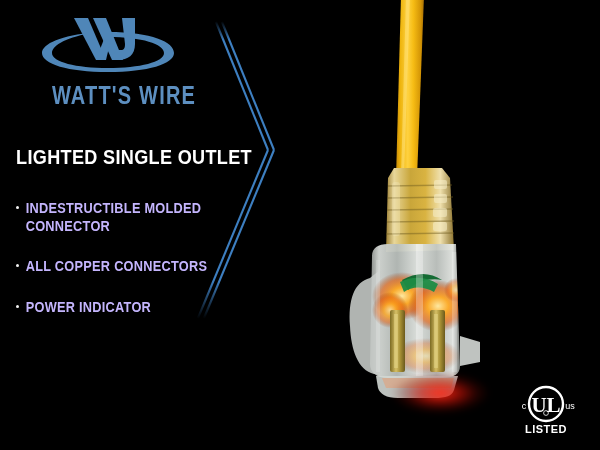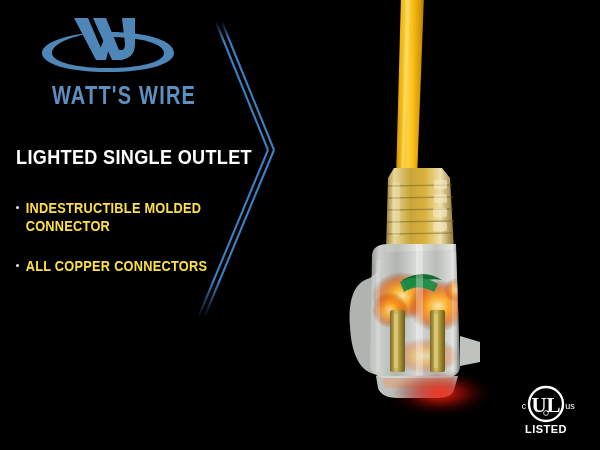--- a/index.html
+++ b/index.html
@@ -45,21 +45,21 @@
     transform:scaleX(0.86);
     transform-origin:left top;
     white-space:nowrap;
   }
   #features{
     position:absolute;left:16px;top:200px;width:240px;
   }
   .feature{
     position:relative;
     margin-bottom:23px;
-    color:#fde047;
+    color:#c4b5fd;
     font-size:14.5px;
     line-height:17.5px;
     font-weight:700;
     letter-spacing:0.3px;
   }
   .feature .txt{
     display:block;
     transform:scaleX(0.88);
     transform-origin:left top;
     padding-left:11px;
@@ -145,20 +145,24 @@
       <span class="txt">INDESTRUCTIBLE MOLDED</span>
       <span class="txt">CONNECTOR</span>
     </div>
 
 
     <div class="feature">
       <span class="dot"></span>
       <span class="txt">ALL COPPER CONNECTORS</span>
     </div>
 
+    <div class="feature">
+      <span class="dot"></span>
+      <span class="txt">POWER INDICATOR</span>
+    </div>
   </div>
 
   <div id="chevron">
     <svg viewBox="0 0 130 340" width="130" height="340" aria-hidden="true">
       <defs>
         <linearGradient id="fadeTop" x1="0" y1="0" x2="0" y2="1">
           <stop offset="0%" stop-color="#3d7fc1" stop-opacity="0.05"></stop>
           <stop offset="14%" stop-color="#3d7fc1" stop-opacity="1"></stop>
           <stop offset="100%" stop-color="#3d7fc1" stop-opacity="1"></stop>
         </linearGradient>

